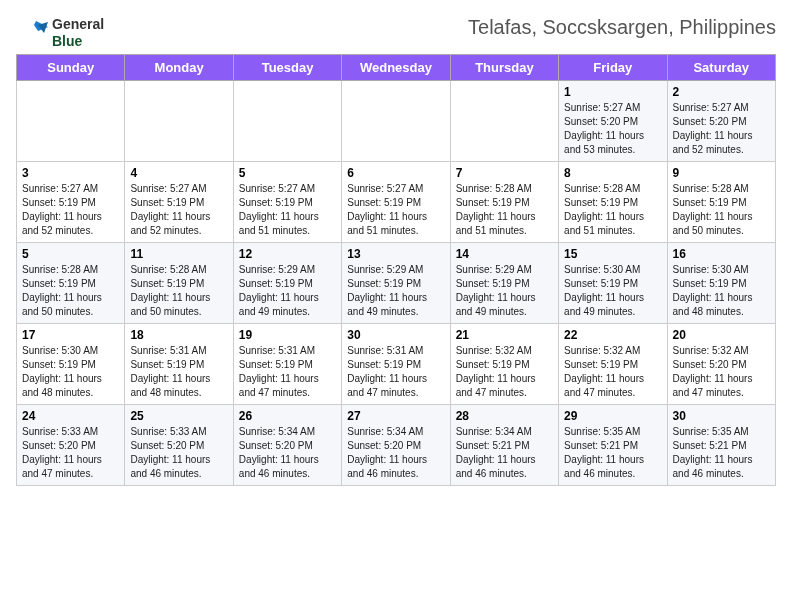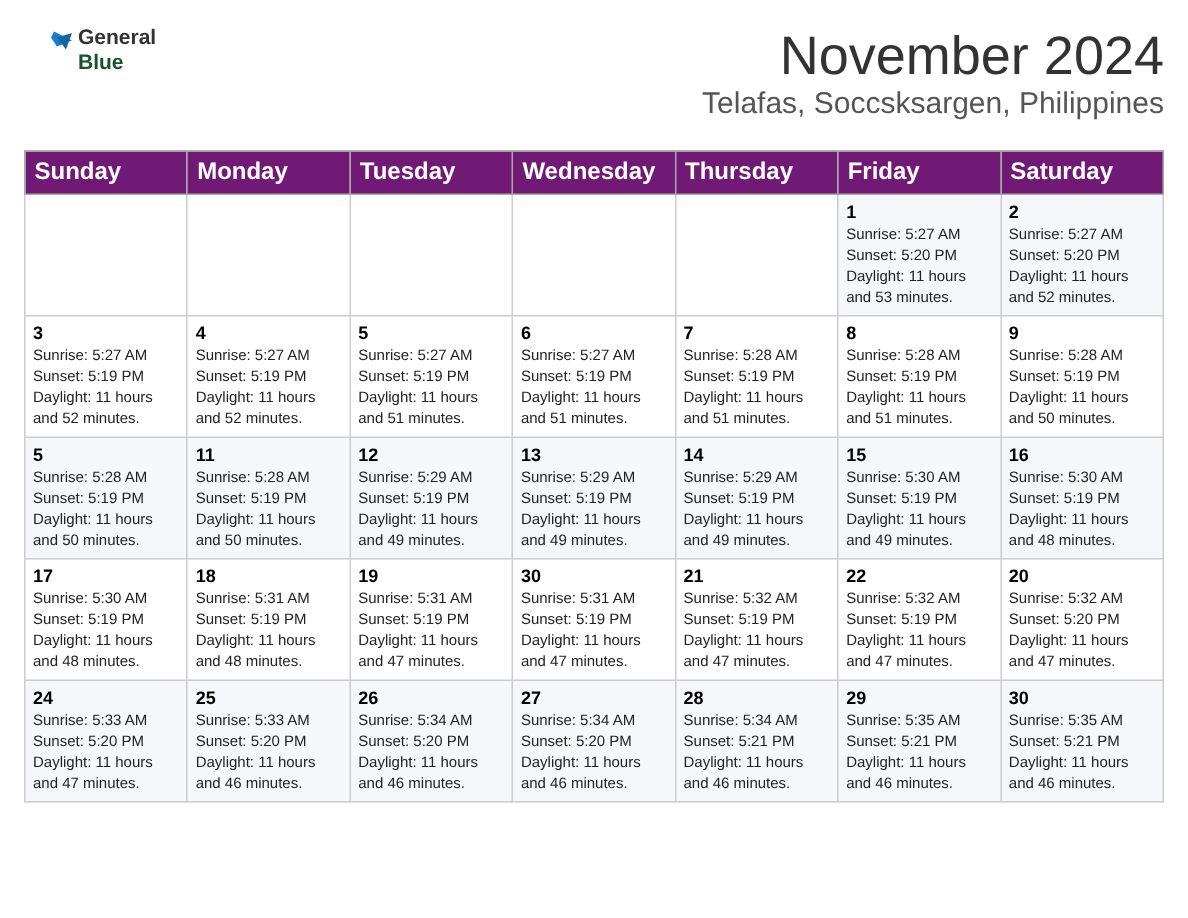--- a/index.html
+++ b/index.html
@@ -7,21 +7,21 @@
       font-family: Arial, sans-serif;
       background: #fff;
       width: 792px;
       min-height: 612px;
       padding: 16px;
     }
     .header {
       display: flex;
       align-items: flex-start;
       justify-content: space-between;
-      margin-bottom: 19px;
+      margin-bottom: 4px;
     }
     .logo {
       display: flex;
       align-items: center;
       gap: 2px;
     }
     .title-block {
       text-align: right;
     }
     .month-title {
@@ -32,26 +32,26 @@
     .location {
       font-size: 20px;
       color: #555;
     }
     table {
       width: 100%;
       border-collapse: collapse;
       font-size: 11px;
     }
     thead tr th {
-      background: #701a75;
+      background: #8b5cf6;
       color: #fff;
       font-weight: bold;
-      font-size: 16px;
+      font-size: 13px;
       padding: 5px 6px;
-      text-align: left;
+      text-align: center;
       border: 1px solid #aaa;
     }
     tbody tr td {
       border: 1px solid #ccc;
       vertical-align: top;
       padding: 4px 5px;
       width: calc(100% / 7);
       height: 78px;
       background: #fff;
     }
@@ -86,21 +86,20 @@
       <polygon points="20,4 32,10 22,14 18,8" fill="#1a7ccf"></polygon>
       <polygon points="22,8 32,5 28,16" fill="#1565a0"></polygon>
     </svg>
     <div style="font-size:14px;font-weight:bold;line-height:1.2;">
       <div style="color:#333;">General</div>
       <div style="color:#14532d;">Blue</div>
     </div>
   </div>
     </div>
   <div class="title-block">
-    <div class="month-title">November 2024</div>
     <div class="location">Telafas, Soccsksargen, Philippines</div>
   </div>
 </div>
 
 <table>
   <thead>
     <tr>
     <th>Sunday</th>
         <th>Monday</th>
         <th>Tuesday</th>

